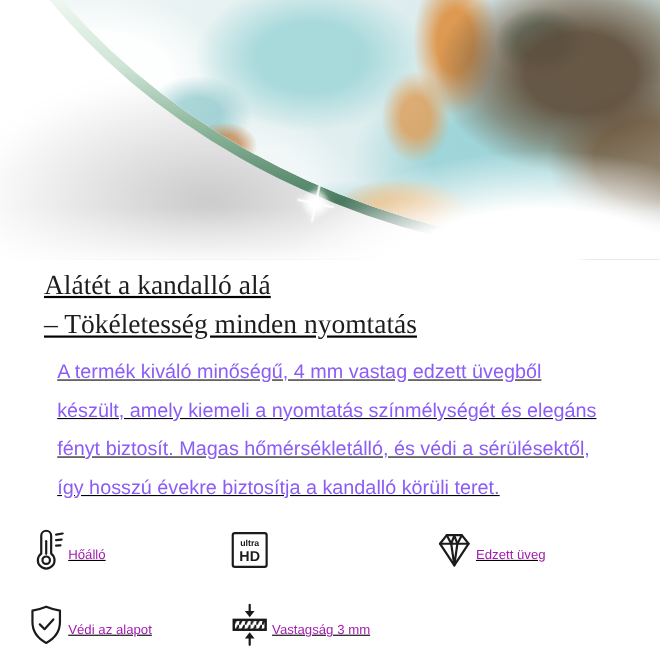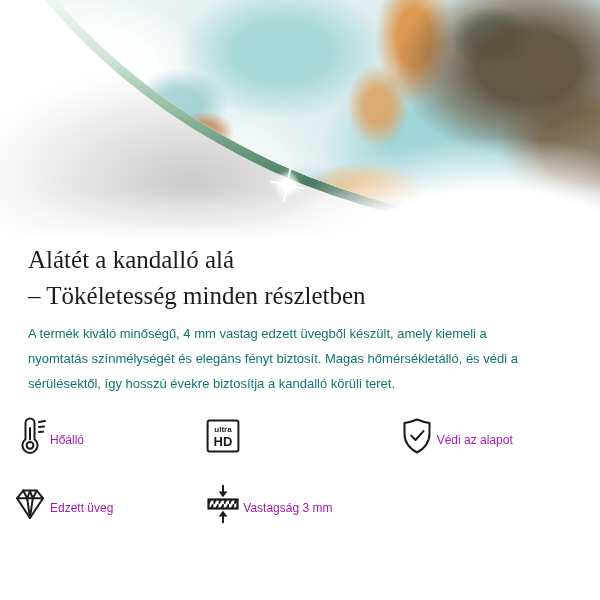--- a/index.html
+++ b/index.html
@@ -36,25 +36,25 @@
       radial-gradient(circle at 50% 50%, rgba(255,255,255,1) 0 12%, rgba(255,255,255,0) 55%),
       linear-gradient(rgba(255,255,255,.95), rgba(255,255,255,.95)) center/2px 100% no-repeat,
       linear-gradient(rgba(255,255,255,.95), rgba(255,255,255,.95)) center/100% 2px no-repeat;
     filter:blur(.4px) drop-shadow(0 0 3px rgba(255,255,255,.9));}
   .fade{position:absolute;inset:0;
     background:
       radial-gradient(55% 75% at 82% 112%, #fff 42%, rgba(255,255,255,0) 72%),
       linear-gradient(to bottom, rgba(255,255,255,0) 80%, rgba(255,255,255,.55) 95%, rgba(255,255,255,.85) 100%);}
 
   
-  .content{padding:0 28px;}
+  .content{padding:0 40px;text-decoration:underline;}
   h1{font-family:"Liberation Serif","DejaVu Serif",serif;font-weight:400;font-size:25px;
      line-height:1.44;color:#1d1d1d;margin:6px 0 0;}
   h1 span{display:block;}
-  .desc{font-size:13px;line-height:1.94;color:#0f766e;margin:7px 0 0;max-width:512px;}
+  .desc{font-size:18px;line-height:1.94;color:#8b5cf6;margin:7px 12px 0;max-width:512px;}
 
   
   .features{margin:16px -18px 0;display:grid;grid-template-columns:1fr 1fr 1fr;row-gap:22px;}
   .feature{display:flex;flex-direction:row;align-items:center;}
   .ficon{height:46px;display:flex;align-items:center;justify-content:center;}
   .flabel{margin-top:9px;font-size:12px;color:#a21caf;}
   .icon-stroke{stroke:#1b1b1b;fill:none;stroke-width:2;stroke-linecap:round;stroke-linejoin:round;}
   .stripes{width:42px;height:30px;
     background:repeating-linear-gradient(113deg,#191919 0 3.5px,transparent 3.5px 8.2px);
     clip-path:polygon(0% 100%, 72% 0%, 100% 0%, 100% 100%);}
@@ -70,21 +70,21 @@
     <div class="glass-face">
       <div class="marble"></div>
     </div>
     <div class="sparkle"></div>
     <div class="fade"></div>
   </div>
 
   <div class="content">
     <h1>
       <span>Alátét a kandalló alá</span>
-      <span>– Tökéletesség minden részletben</span>
+      <span>– Tökéletesség minden nyomtatás</span>
     </h1>
 
     <p class="desc">A termék kiváló minőségű, 4 mm vastag edzett üvegből készült, amely kiemeli a nyomtatás színmélységét és elegáns fényt biztosít. Magas hőmérsékletálló, és védi a sérülésektől, így hosszú évekre biztosítja a kandalló körüli teret.</p>
 
     <div class="features">
 
       <div class="feature">
         <div class="ficon">
           <svg width="40" height="40" viewBox="0 0 40 40">
             <path class="icon-stroke" d="M15.5 23.2 V7 a4.5 4.5 0 0 1 9 0 v16.2 a7.6 7.6 0 1 1 -9 0 Z"></path>
@@ -104,37 +104,37 @@
             <rect class="icon-stroke" x="4.6" y="4.6" width="30.8" height="30.8" rx="2" stroke-width="2.4"></rect>
             <text x="20" y="16" text-anchor="middle" font-family="Liberation Sans, sans-serif" font-size="8" font-weight="600" fill="#1b1b1b">ultra</text>
             <text x="20" y="30" text-anchor="middle" font-family="Liberation Sans, sans-serif" font-size="13" font-weight="700" fill="#1b1b1b">HD</text>
           </svg>
         </div>
       </div>
 
       <div class="feature">
         <div class="ficon">
           <svg width="40" height="40" viewBox="0 0 40 40">
-            <path class="icon-stroke" d="M20 3.5 C24.2 5.2 28.4 6.4 32.5 7.1 V17.5 C32.5 26.3 27.5 32.5 20 36.5 C12.5 32.5 7.5 26.3 7.5 17.5 V7.1 C11.6 6.4 15.8 5.2 20 3.5 Z"></path>
-            <path class="icon-stroke" d="M14.2 19.6 l4.3 4.4 8-8.9"></path>
-          </svg>
-        </div>
-        <div class="flabel">Védi az alapot</div>
-      </div>
-
-      <div class="feature">
-        <div class="ficon">
-          <svg width="40" height="40" viewBox="0 0 40 40">
             <path class="icon-stroke" stroke-width="1.9" d="M13.2 6.5 h13.6 l6.2 7.8 L20 34 7 14.3 Z"></path>
             <line class="icon-stroke" stroke-width="1.9" x1="7" y1="14.3" x2="33" y2="14.3"></line>
             <path class="icon-stroke" stroke-width="1.9" d="M13.2 6.5 17.2 14.3 20 34 22.8 14.3 26.8 6.5"></path>
             <path class="icon-stroke" stroke-width="1.9" d="M17.2 14.3 20 7 22.8 14.3"></path>
           </svg>
         </div>
         <div class="flabel">Edzett üveg</div>
+      </div>
+
+      <div class="feature">
+        <div class="ficon">
+          <svg width="40" height="40" viewBox="0 0 40 40">
+            <path class="icon-stroke" d="M20 3.5 C24.2 5.2 28.4 6.4 32.5 7.1 V17.5 C32.5 26.3 27.5 32.5 20 36.5 C12.5 32.5 7.5 26.3 7.5 17.5 V7.1 C11.6 6.4 15.8 5.2 20 3.5 Z"></path>
+            <path class="icon-stroke" d="M14.2 19.6 l4.3 4.4 8-8.9"></path>
+          </svg>
+        </div>
+        <div class="flabel">Védi az alapot</div>
       </div>
 
 
       <div class="feature">
         <div class="ficon">
           <svg width="40" height="40" viewBox="0 0 40 40">
             <defs>
               <pattern id="hatchp" width="5.2" height="10" patternUnits="userSpaceOnUse">
                 <path d="M0 10 L5.2 0" stroke="#191919" stroke-width="2.2"></path>
               </pattern>

